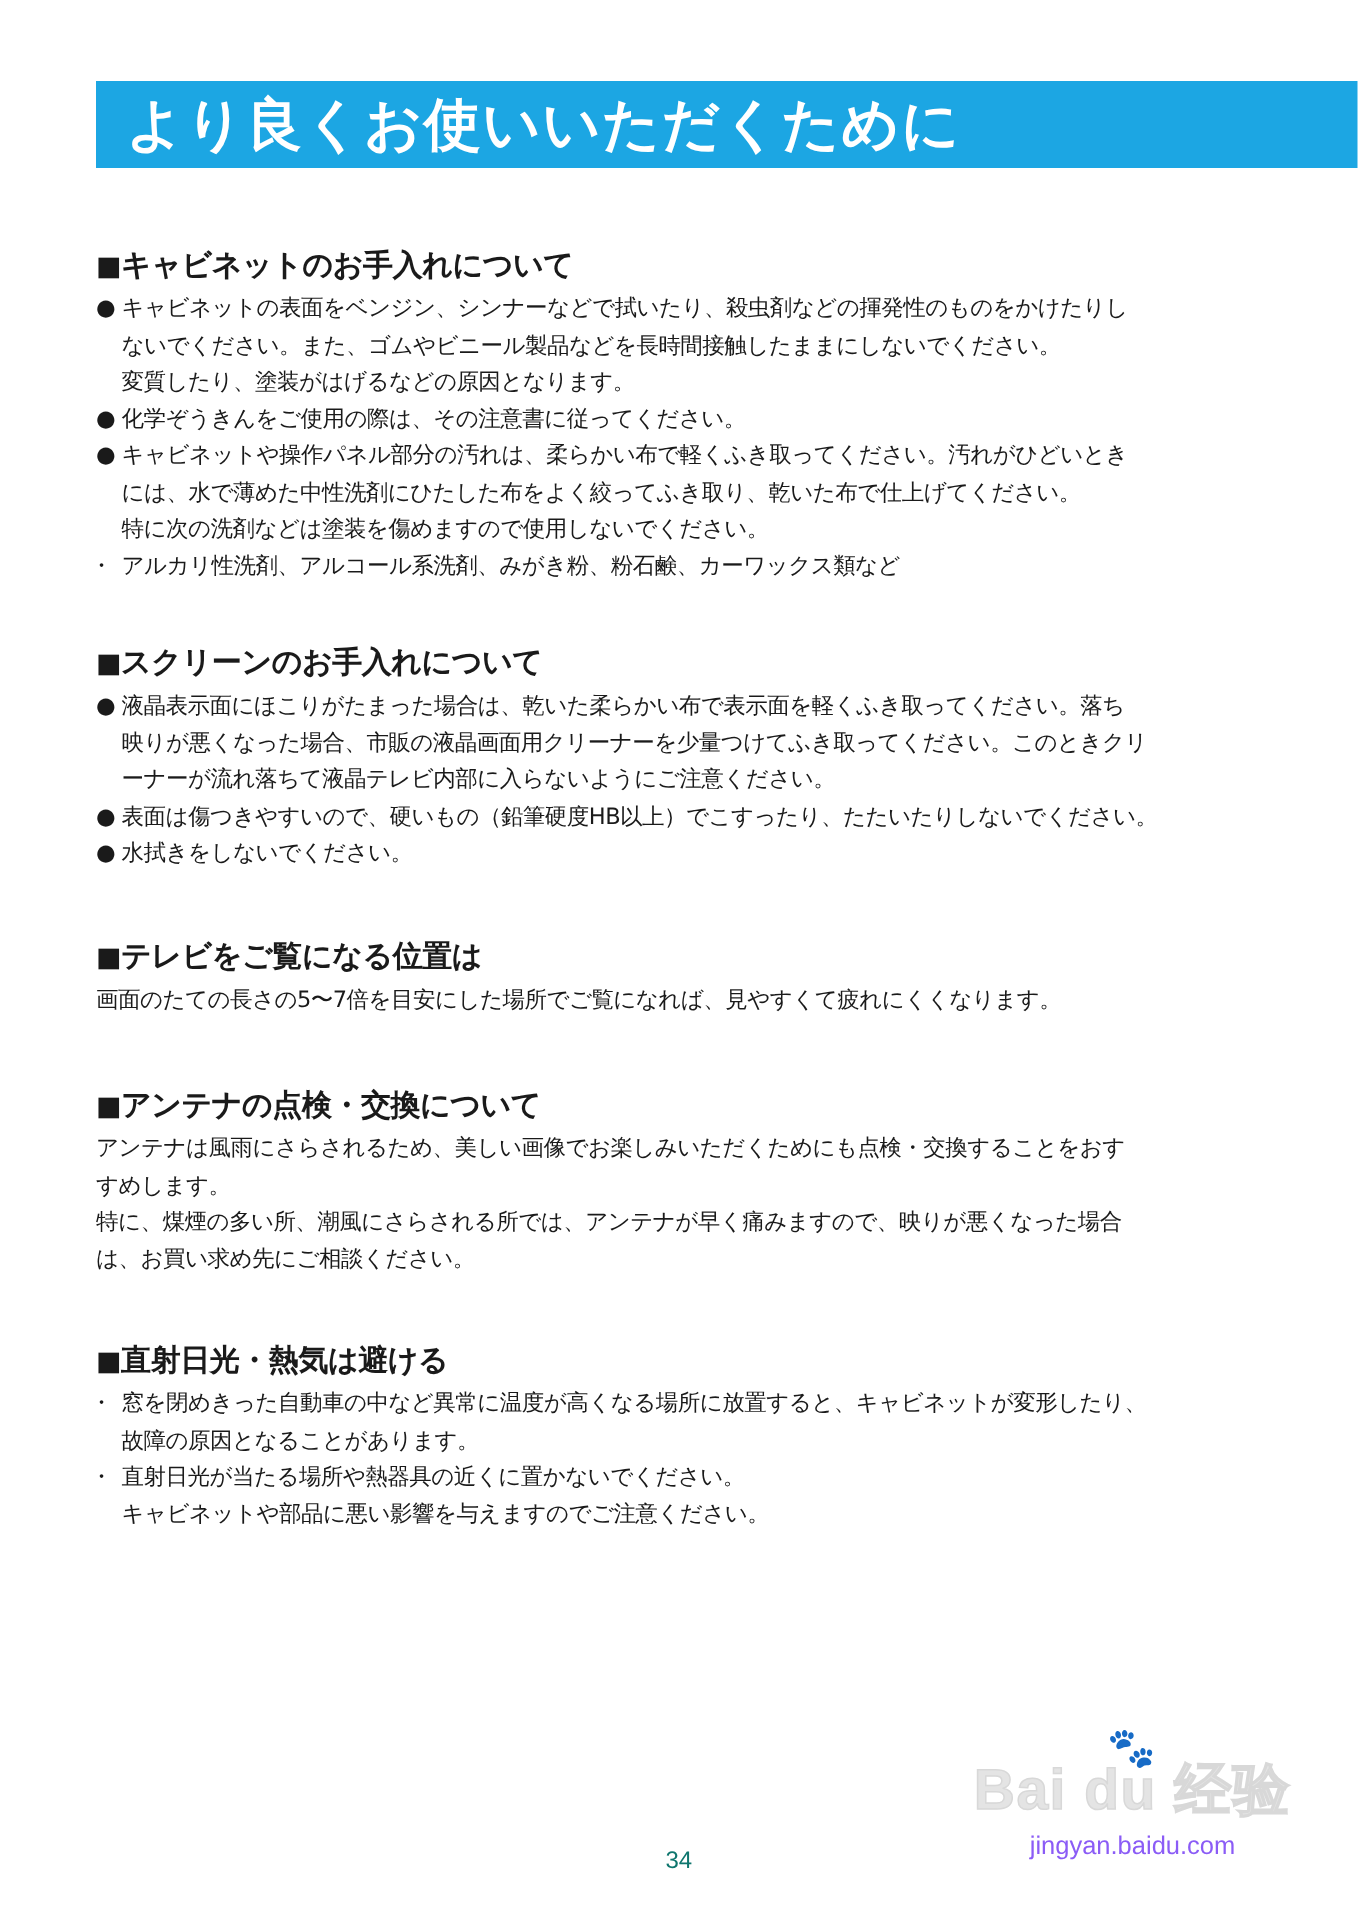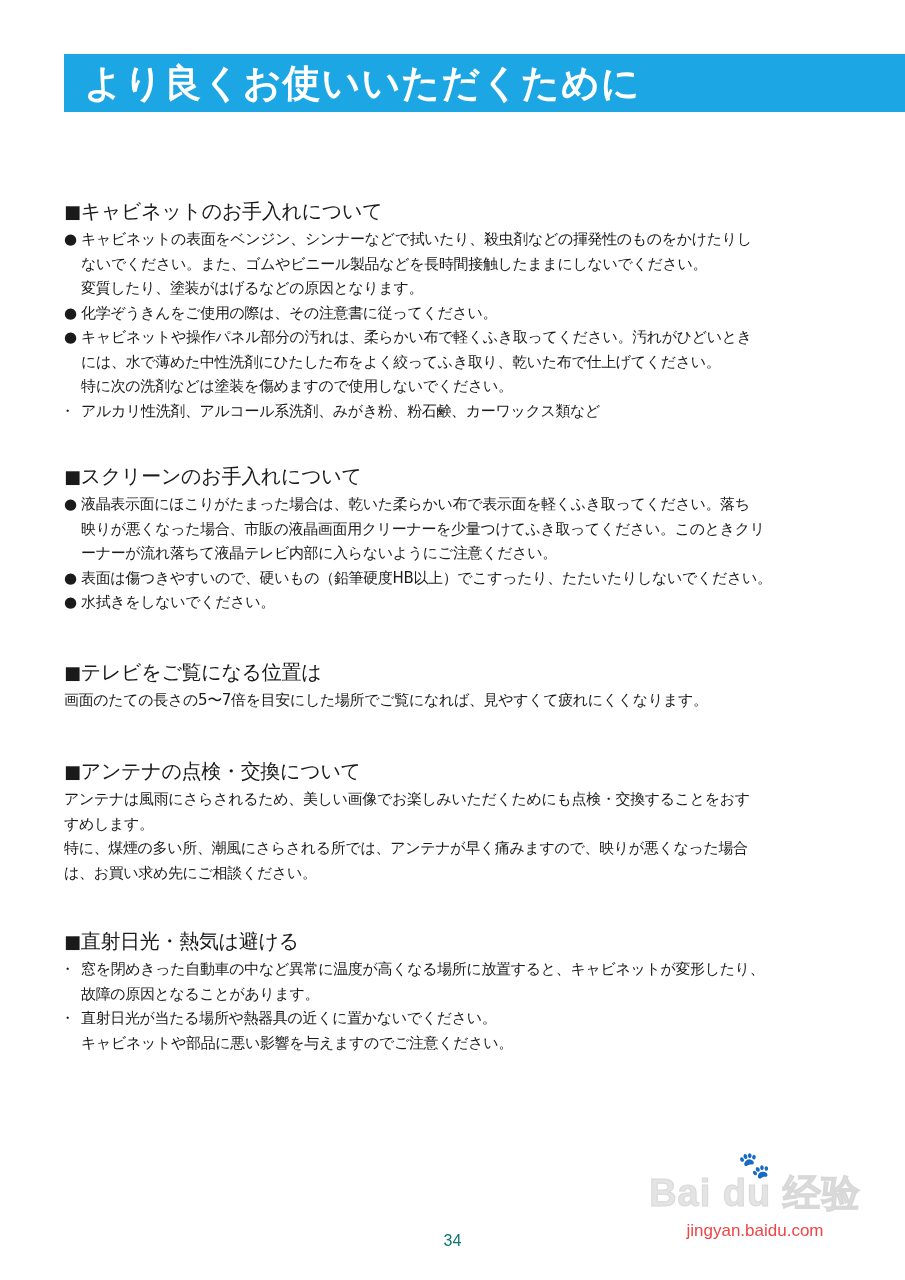--- a/index.html
+++ b/index.html
@@ -25,25 +25,24 @@
     letter-spacing: 1px;
     line-height: 1;
   }
   .section {
     position: absolute;
     left: 64px;
     width: 790px;
   }
   .section h2 {
     font-size: 20px;
-    font-weight: normal;
+    font-weight: bold;
     line-height: 26px;
     margin-bottom: 2px;
     letter-spacing: -0.3px;
-    margin-top: 35px;
   }
   .section h2 .sq { font-size: 18px; }
   .line {
     font-size: 15px;
     line-height: 24.5px;
     letter-spacing: -0.35px;
     white-space: nowrap;
   }
   .item { position: relative; padding-left: 17px; }
   .item .marker {
@@ -75,21 +74,21 @@
   }
   .watermark .wm-logo {
     font-size: 38px; font-weight: bold;
     letter-spacing: 1px;
     margin-top: 18px;
     color: #e4e4e4;
     -webkit-text-stroke: 1px #d8d8d8;
   }
   .watermark .wm-url {
     font-size: 17px;
-    color: #ef4444;
+    color: #8b5cf6;
     margin-top: 2px;
   }
   .watermark .paw {
     position: absolute; left: 98px; top: 0; font-size: 26px; color: #e6e6e6;
   }
 </style>
 </head>
 <body>
 
 <div class="title-bar" style="background: rgb(28, 166, 227);">

